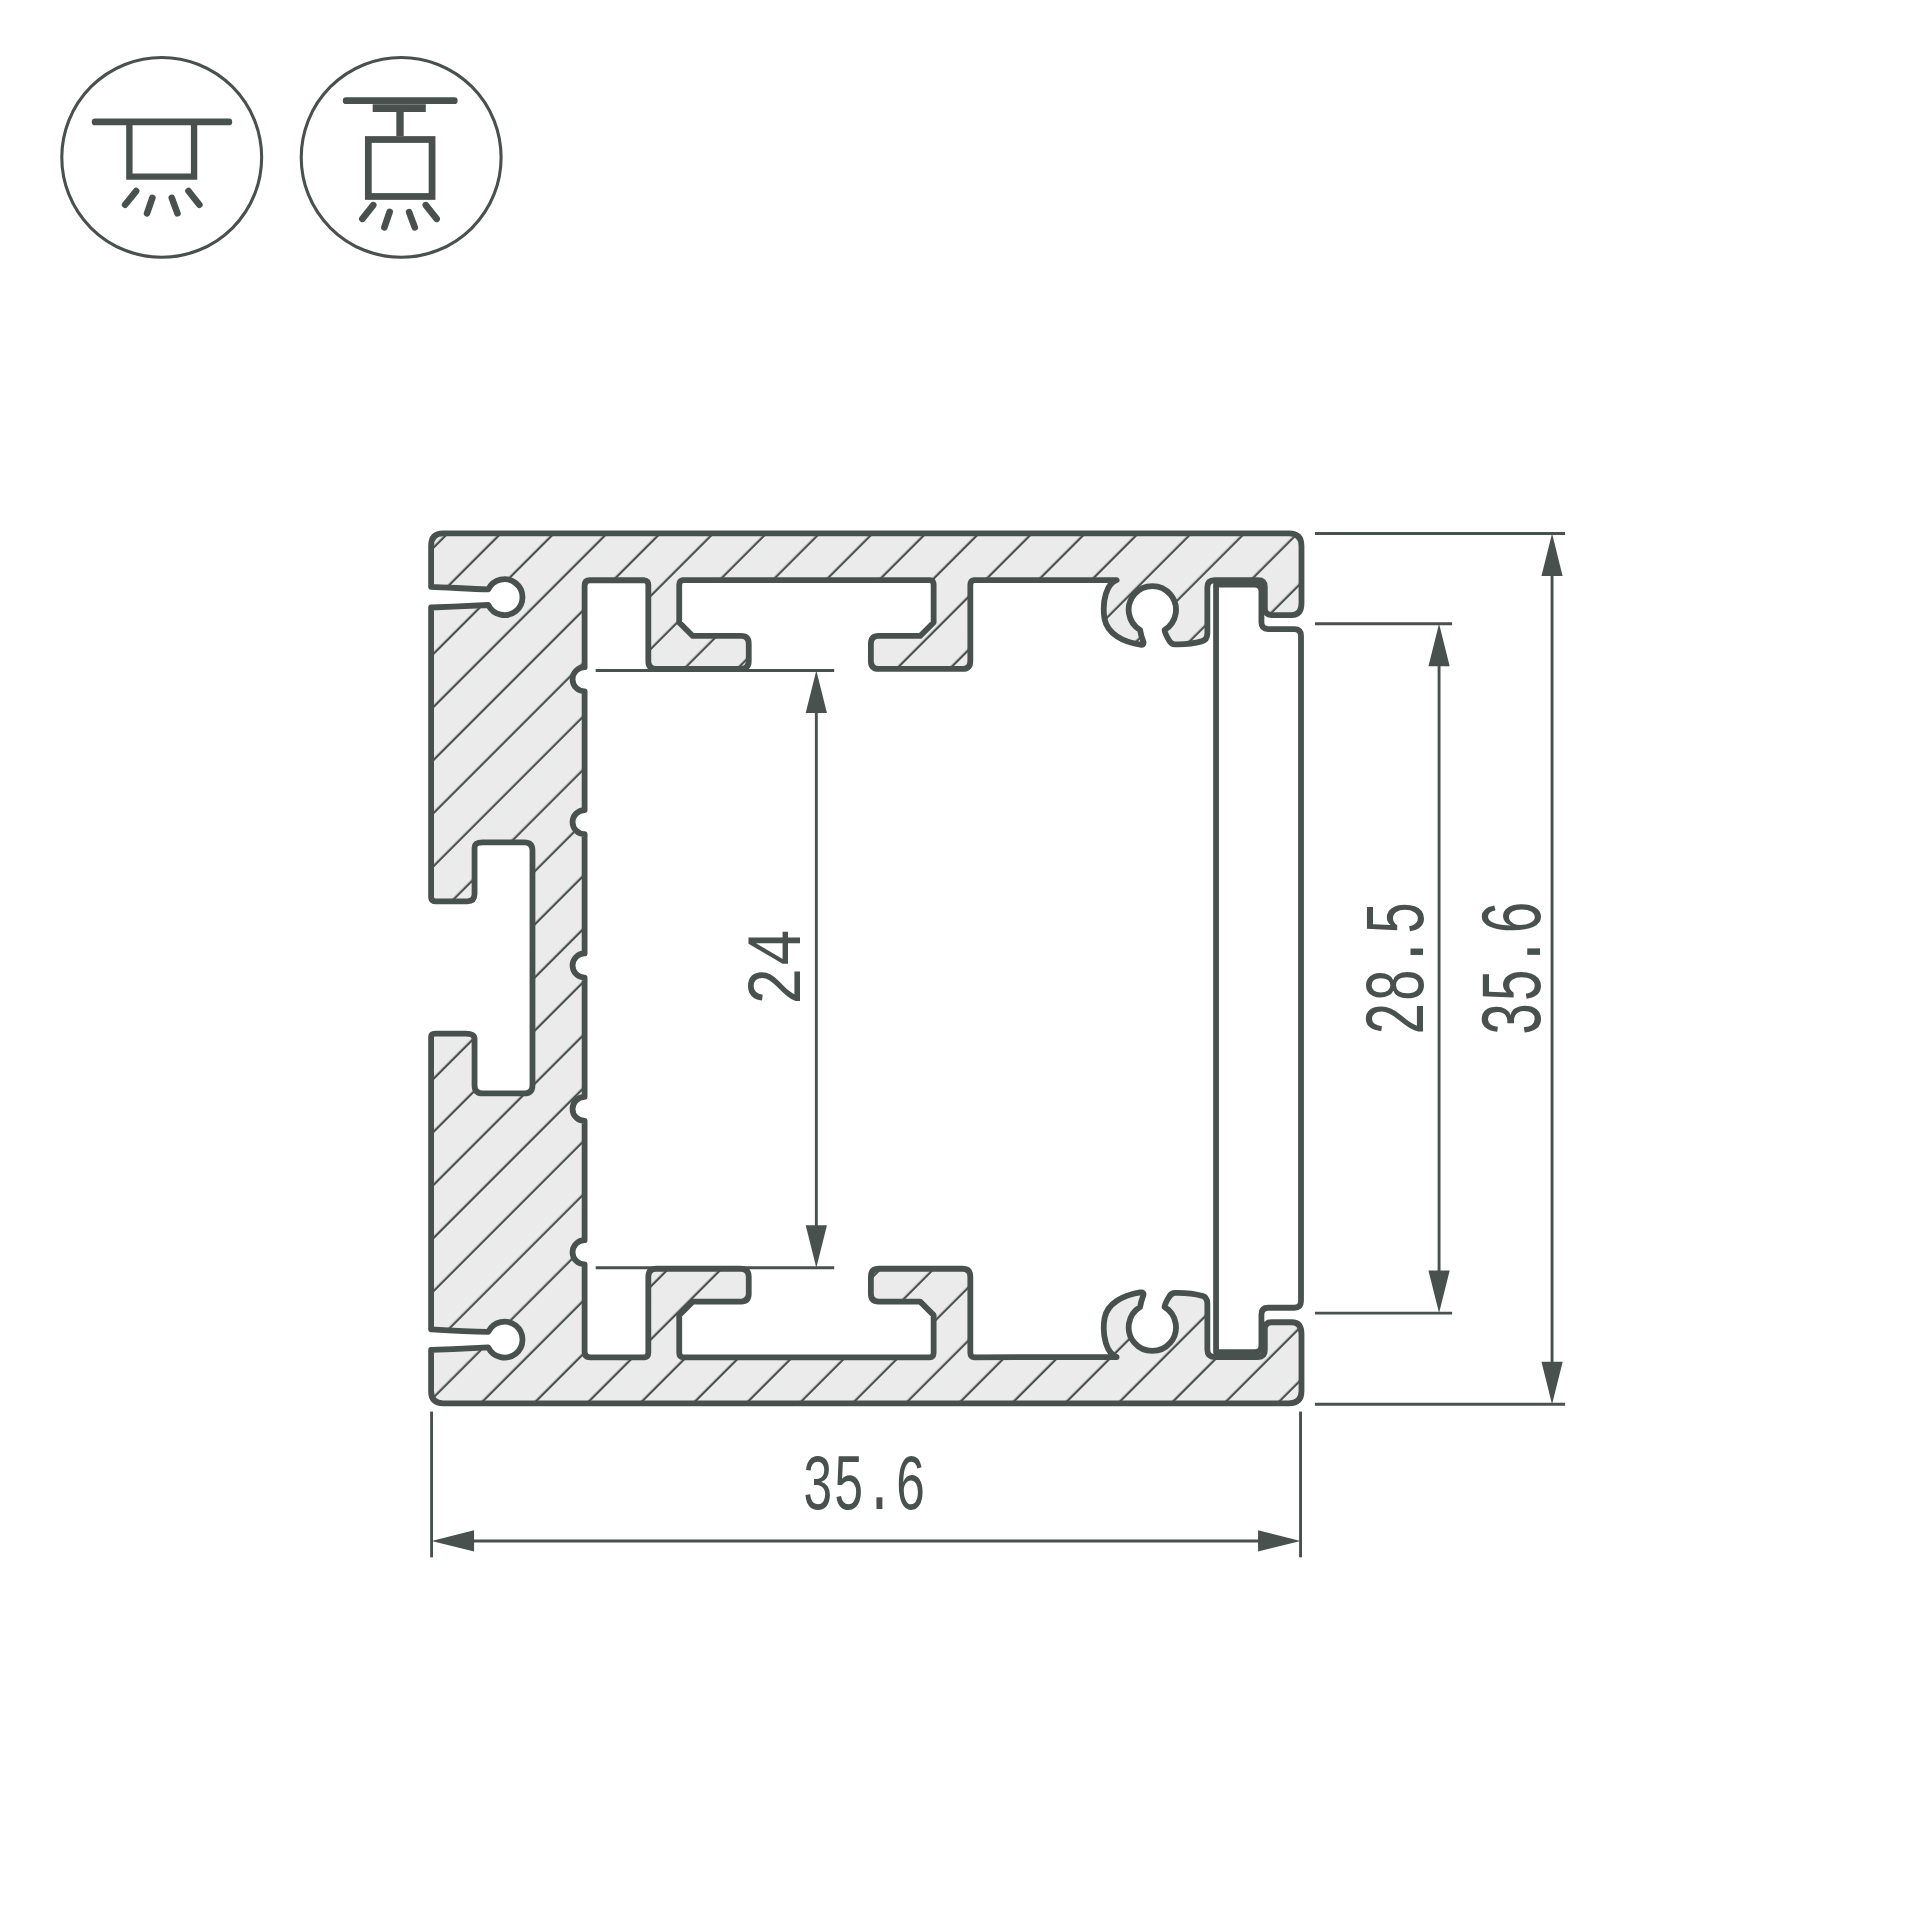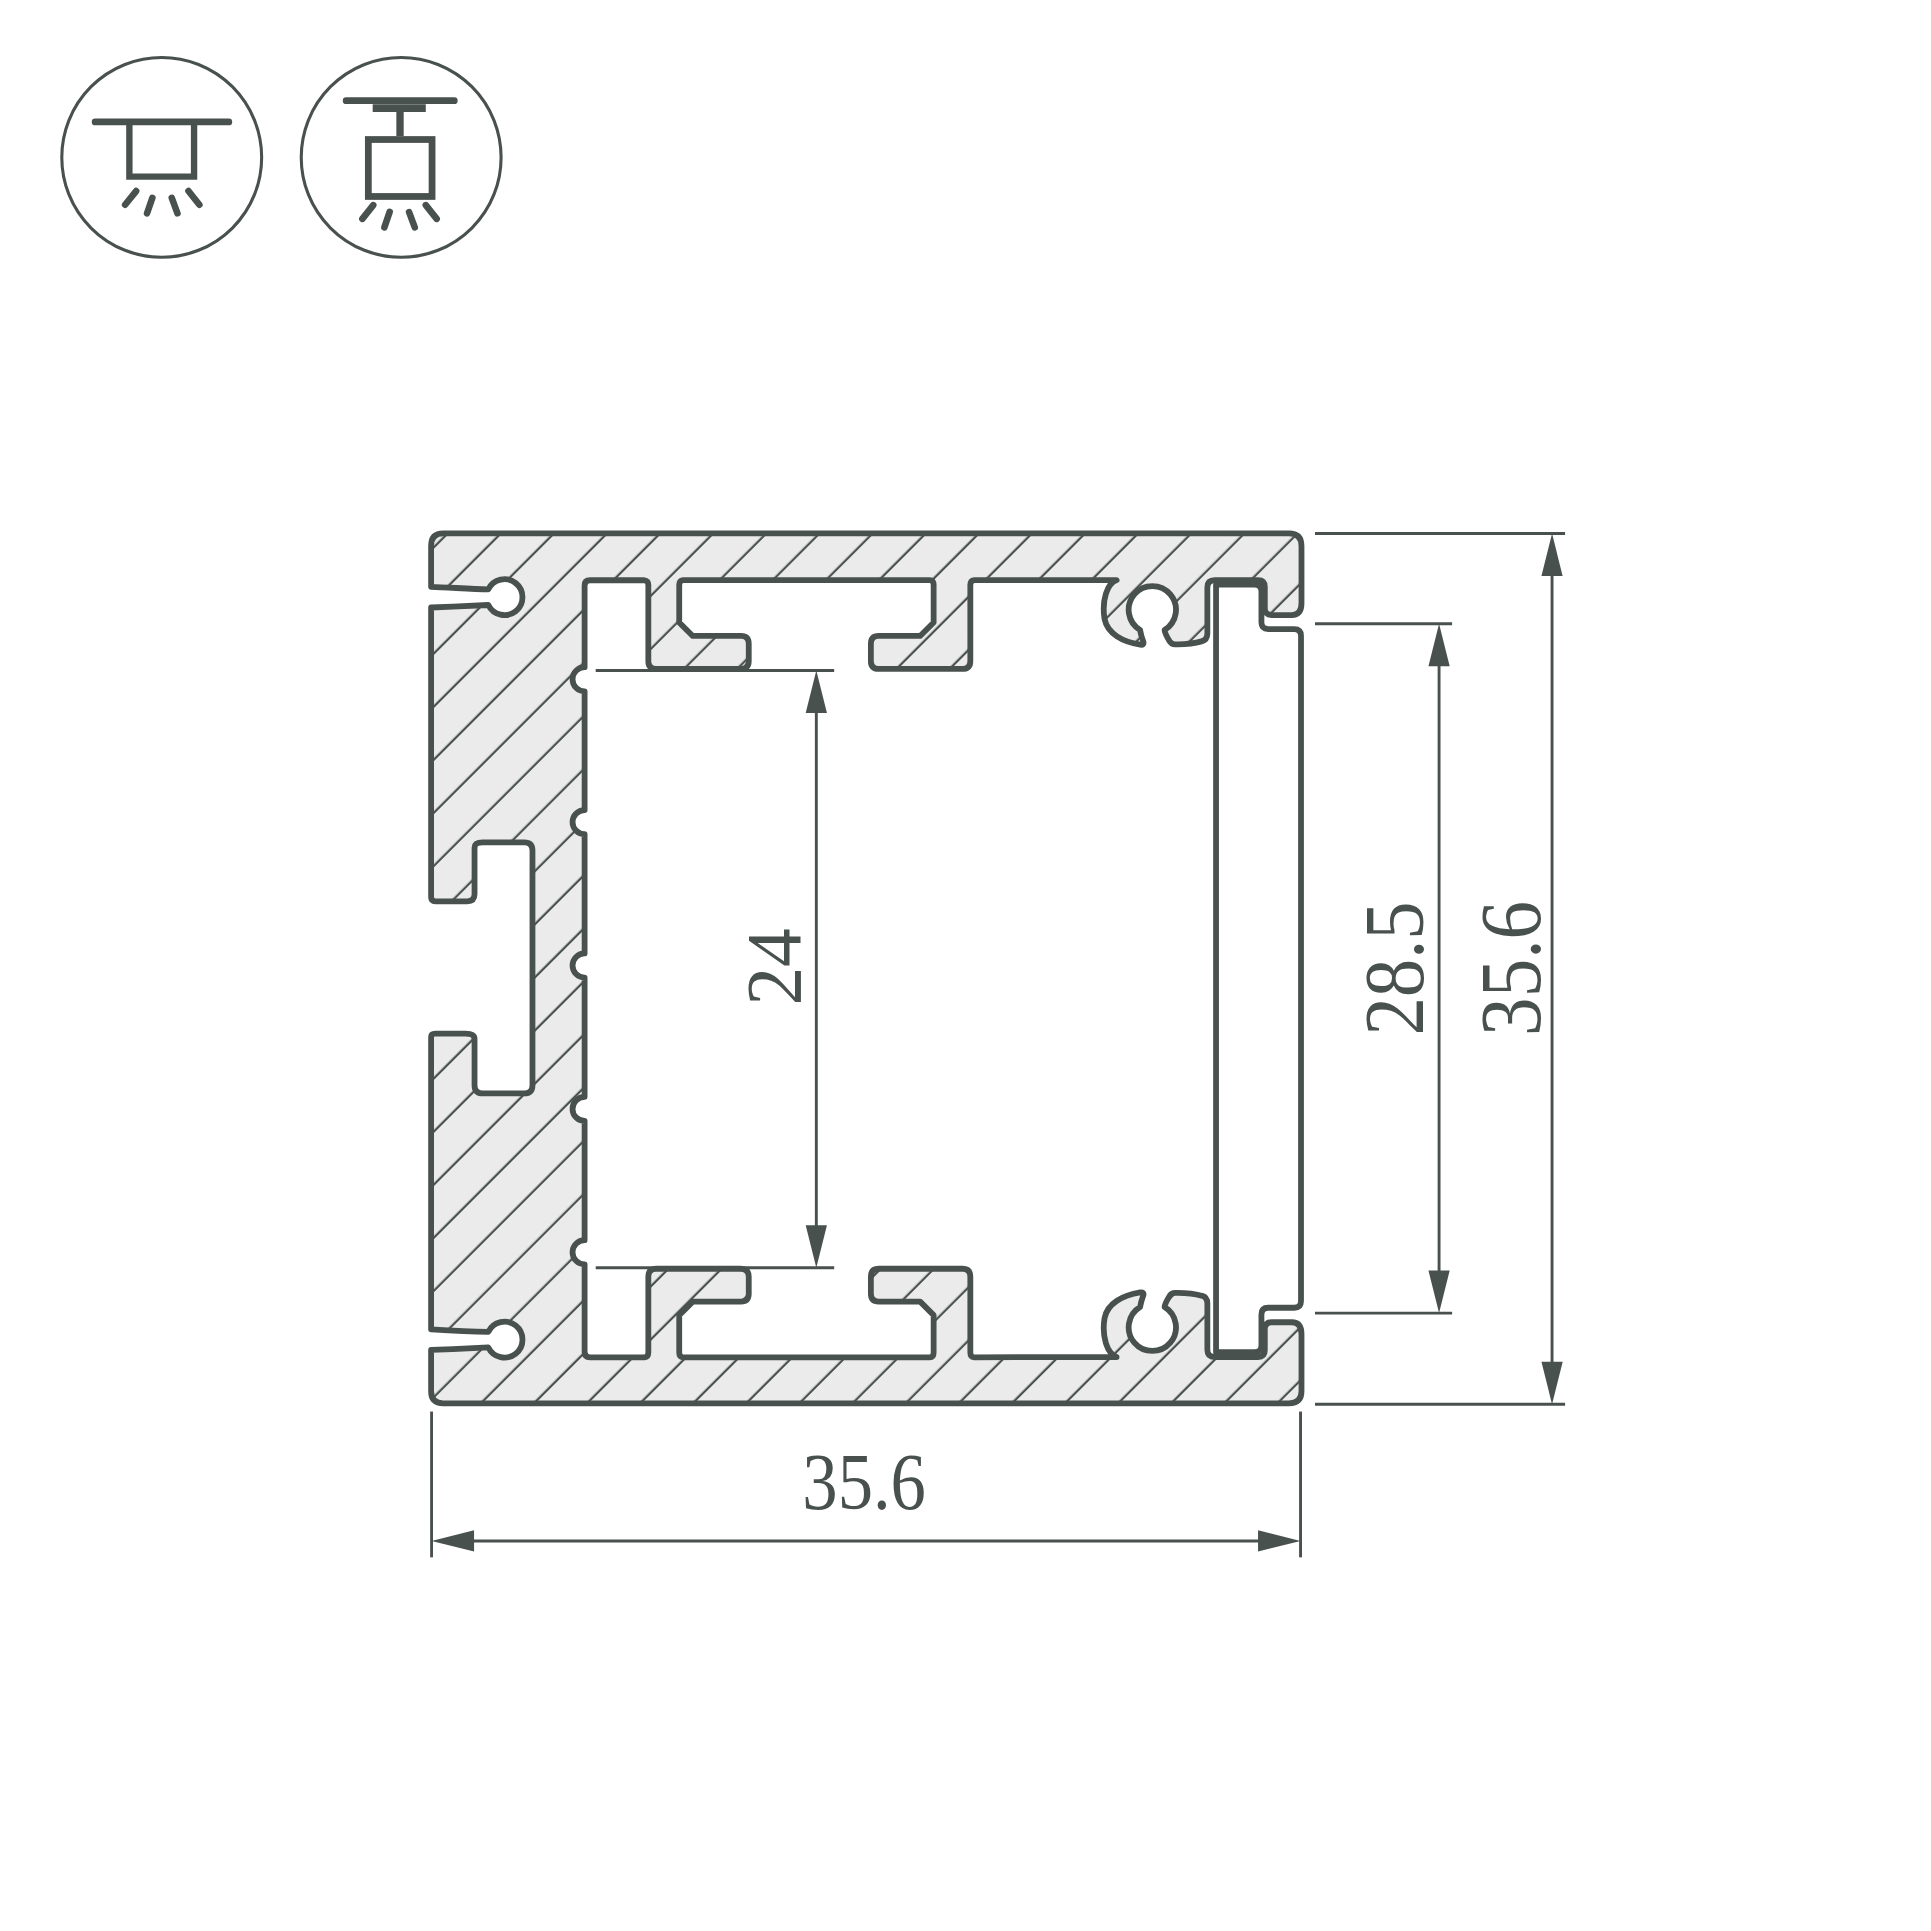--- a/index.html
+++ b/index.html
@@ -1,17 +1,17 @@
 <!DOCTYPE html>
 <html><head>
 <meta charset="utf-8">
 <style>
   html,body{margin:0;padding:0;background:#ffffff;}
   .page{position:relative;width:1678px;height:1931px;background:#ffffff;overflow:hidden;
-        font-family:Liberation Serif, serif;}
+        font-family:Liberation Mono, monospace;}
 </style>
 </head>
 <body>
 <div class="page">
 <svg width="1931" height="1931" viewBox="0 0 2000 2000" xmlns="http://www.w3.org/2000/svg">
 <defs>
   <pattern id="hatch" patternUnits="userSpaceOnUse" width="39" height="38.9" patternTransform="rotate(-45)">
     <rect x="-1" y="-1" width="41" height="40.9" fill="#ebebeb"></rect>
     <line x1="-1" y1="18.3" x2="40" y2="18.3" stroke="#49514f" stroke-width="2.4"></line>
   </pattern>

